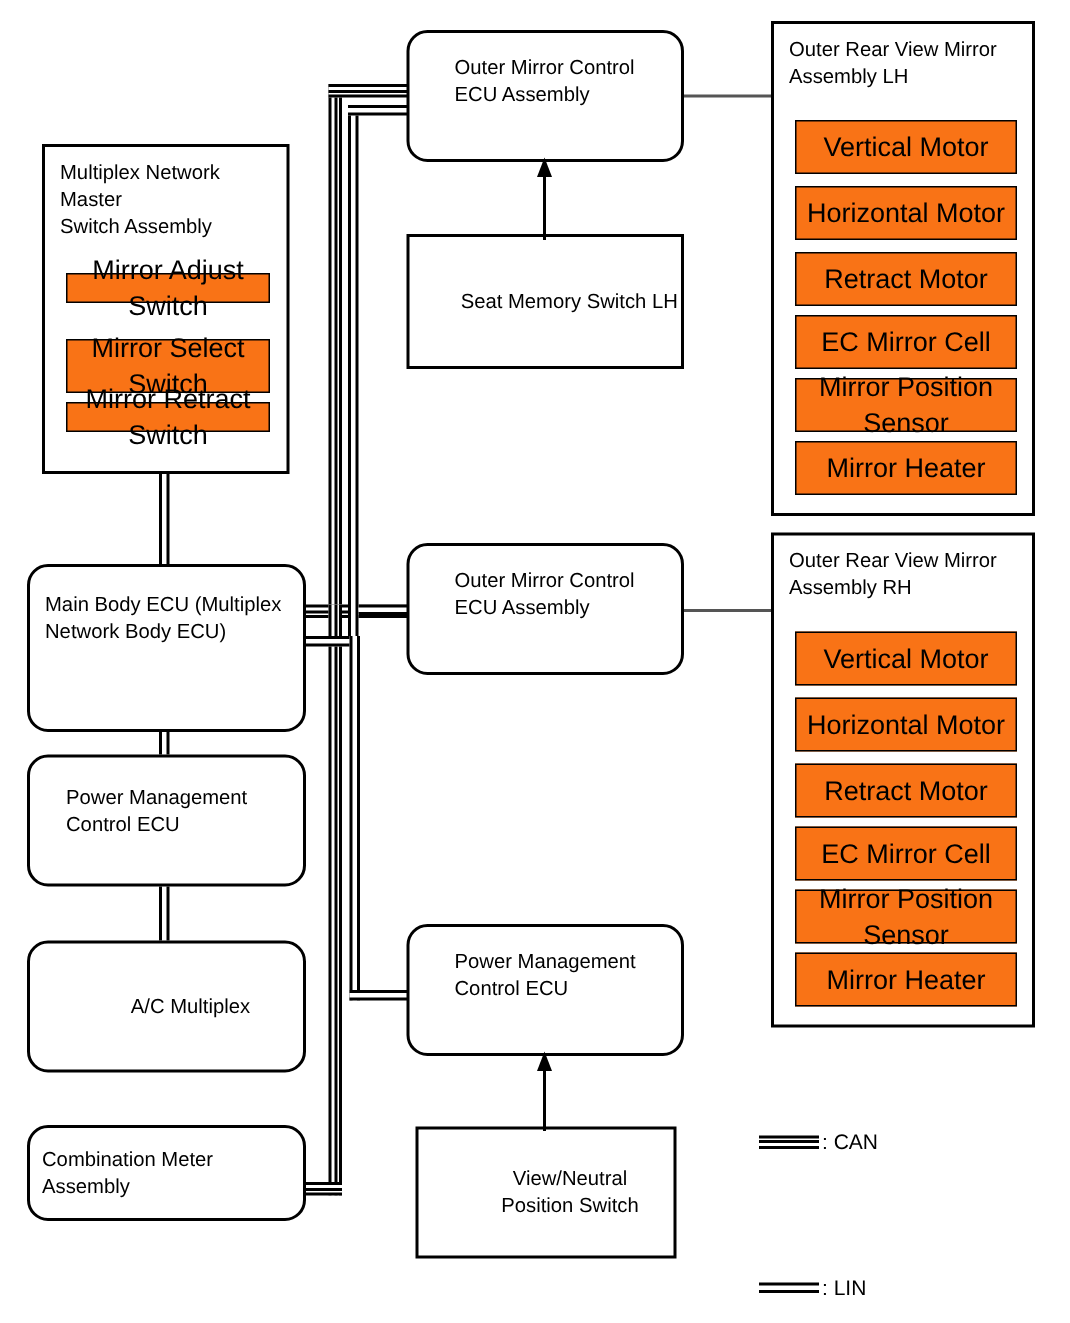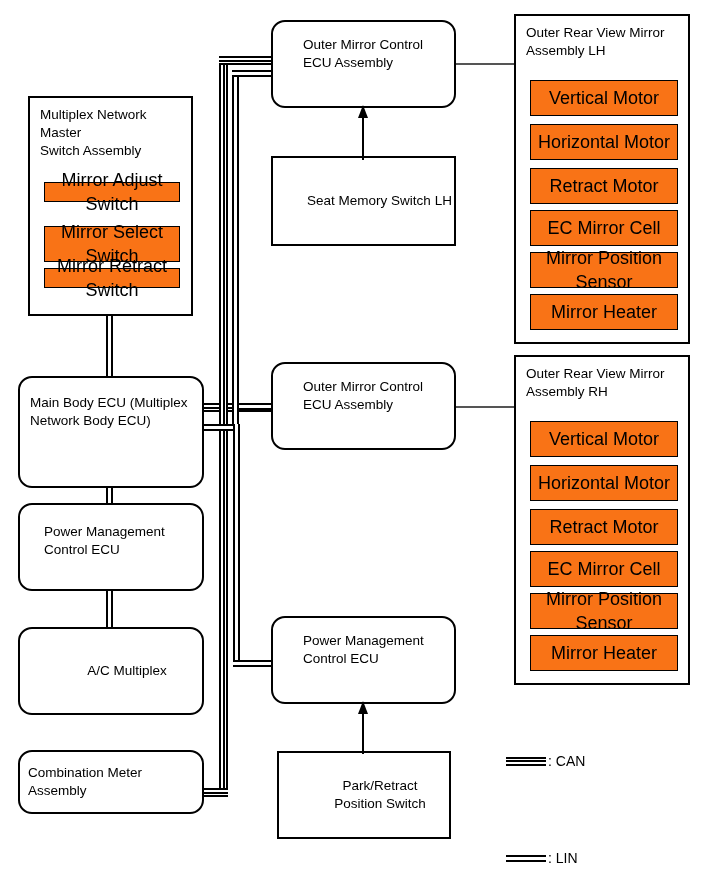--- a/index.html
+++ b/index.html
@@ -243,21 +243,21 @@
     <div class="lbl midleft">Outer Mirror Control
 ECU Assembly</div>
   </div>
 
   <div class="box rounded" style="left:271px; top:616px; width:185px; height:88px;">
     <div class="lbl midleft">Power Management
 Control ECU</div>
   </div>
 
   <div class="box sharp" style="left:277px; top:751px; width:174px; height:88px;">
-    <div class="lbl ctr">Park/Retract
+    <div class="lbl ctr">View/Neutral
 Position Switch</div>
   </div>
 
   <svg class="arrow" style="left:355px; top:700px;" width="16" height="54" viewBox="0 0 16 54">
     <line x1="8" y1="54" x2="8" y2="12" stroke="#000" stroke-width="2"></line>
     <polygon points="8,1 3,14 13,14" fill="#000"></polygon>
   </svg>
 
   <div class="wire" style="left:456px; top:63px; width:60px; height:2px;"></div>
   <div class="wire" style="left:456px; top:406px; width:60px; height:2px;"></div>

